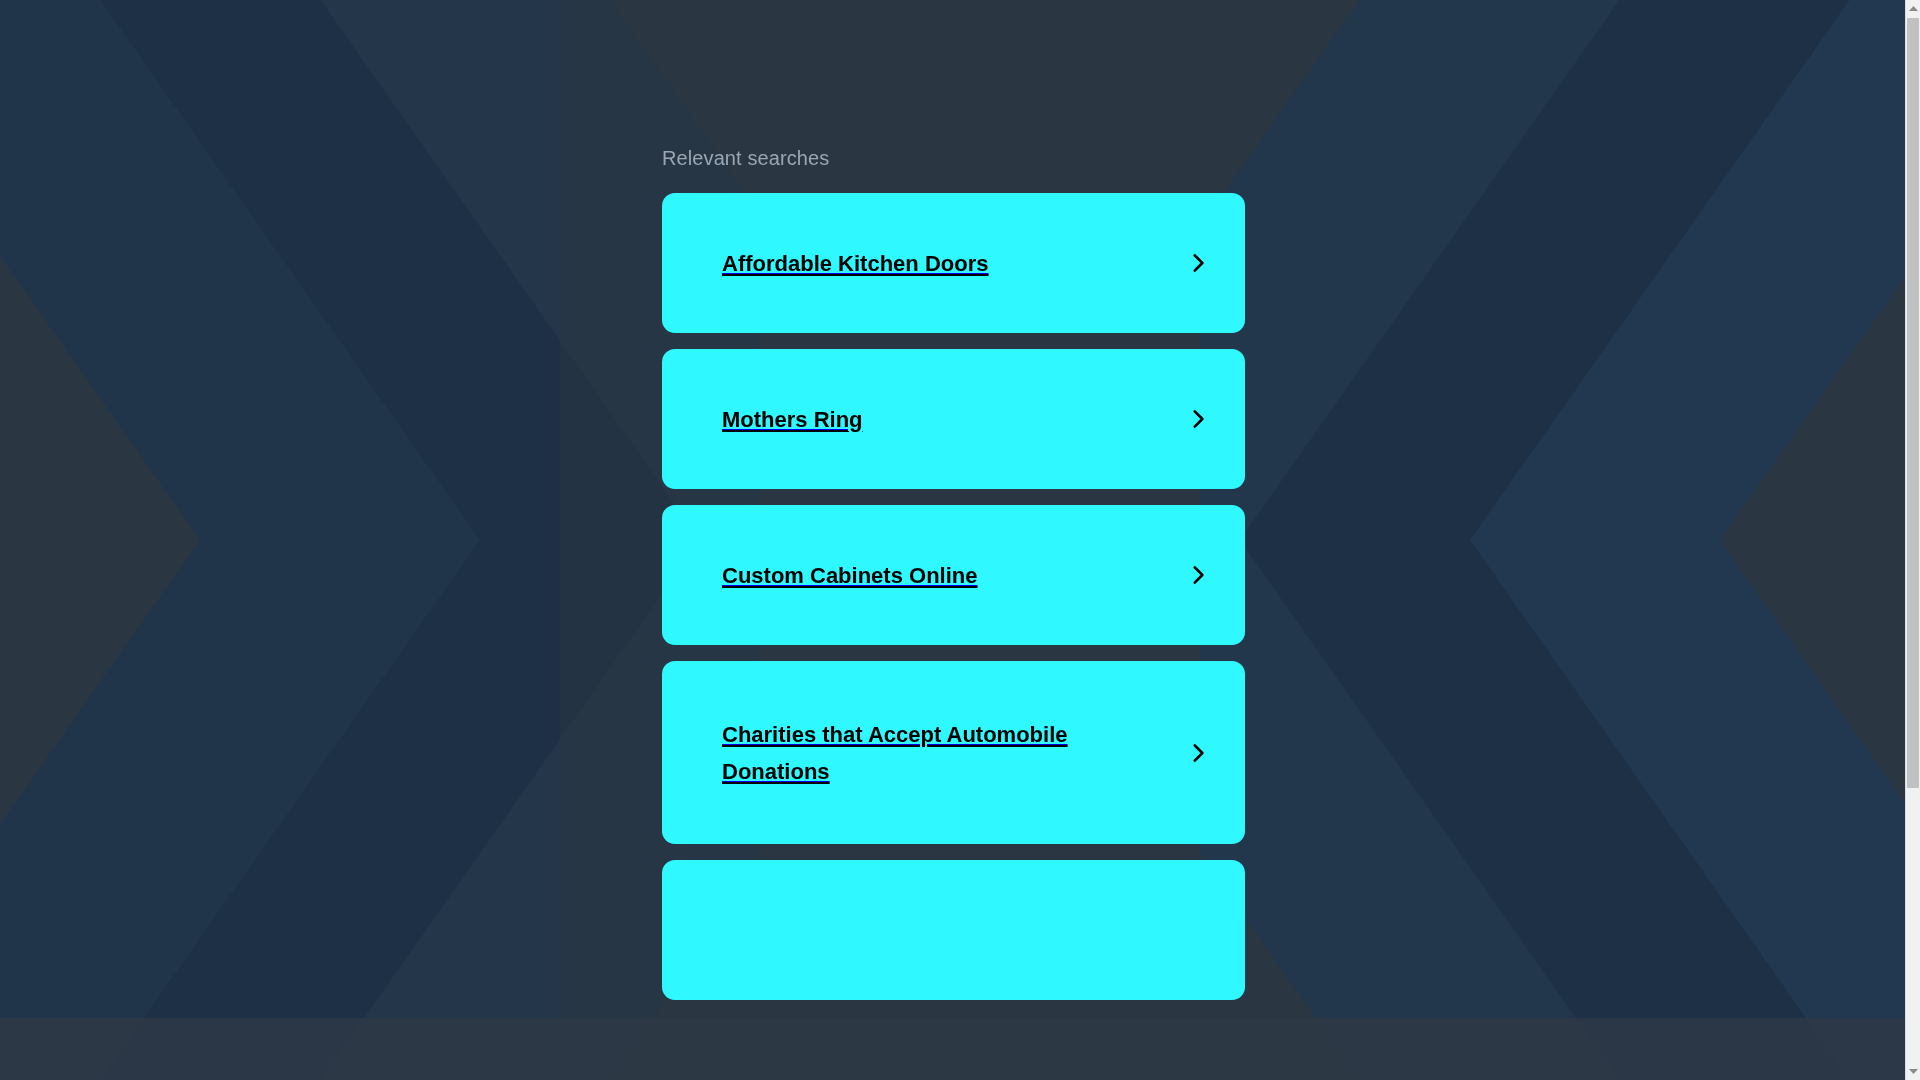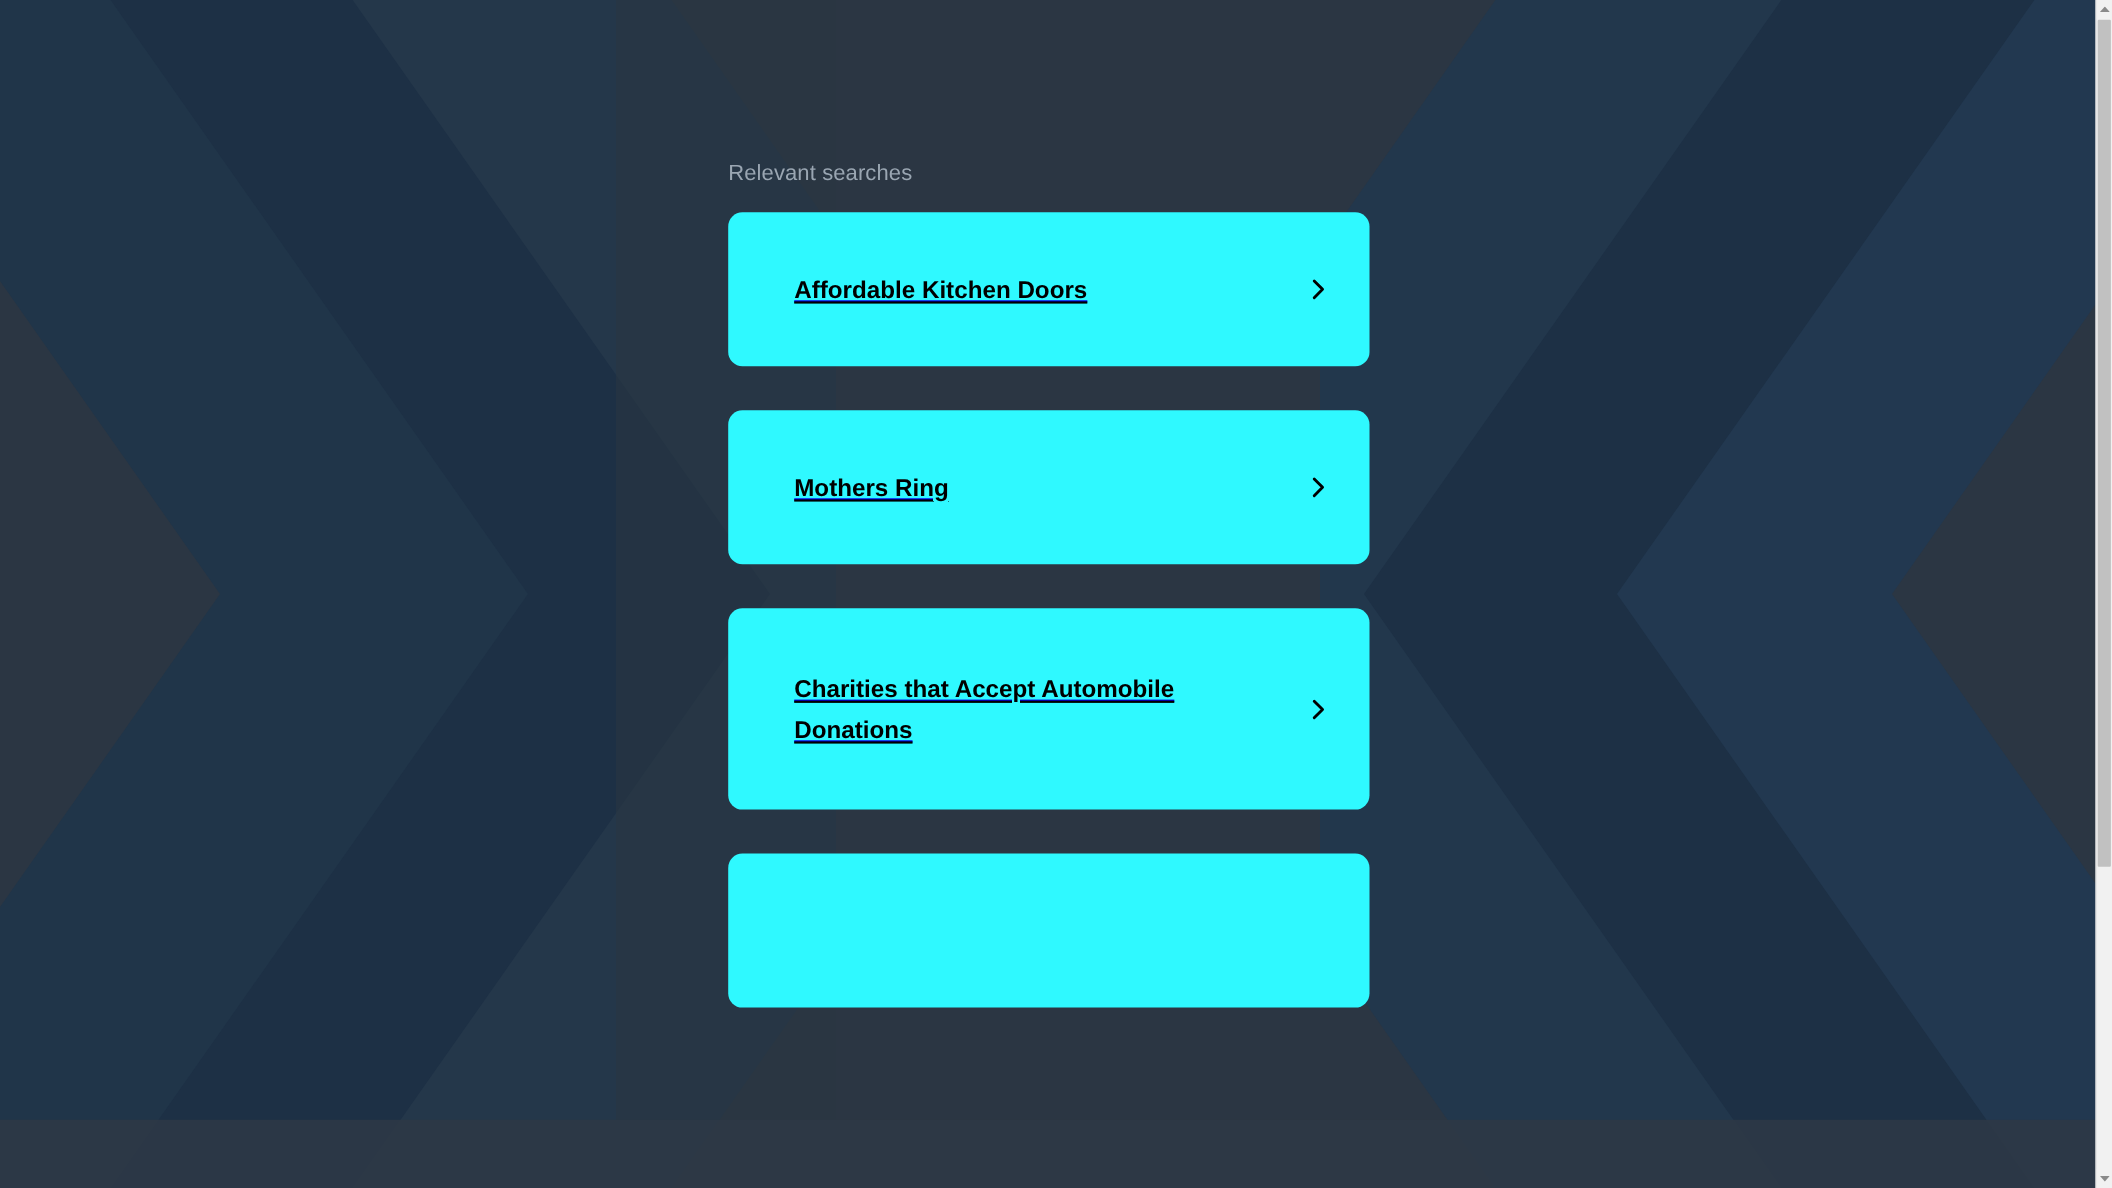--- a/index.html
+++ b/index.html
@@ -52,21 +52,21 @@
     font-weight:400;
     color:#9aa6b2;
     letter-spacing:0.1px;
   }
 
   .card {
     position:relative;
     width:583px;
     background:#2ff9ff;
     border-radius:13px;
-    margin-bottom:40px;
+    margin-bottom:16px;
     display:flex;
     align-items:center;
     padding:0 34px 0 60px;
     cursor:pointer;
   }
   .card.h1 { height:140px; }
   .card.h2 { height:183px;gap:24px; }
 
   .card-label {
     flex:1 1 auto;
@@ -162,20 +162,28 @@
 
       <a class="card h1" href="#">
         <span class="card-label">Mothers Ring</span>
         <span class="chevron">
           <svg viewBox="0 0 24 24" fill="none" stroke="#000000" stroke-width="2.4" stroke-linecap="round" stroke-linejoin="round">
               <polyline points="9 5 16 12 9 19"></polyline>
             </svg>
         </span>
       </a>
 
+      <a class="card h1" href="#">
+        <span class="card-label">Custom Cabinets Online</span>
+        <span class="chevron">
+          <svg viewBox="0 0 24 24" fill="none" stroke="#000000" stroke-width="2.4" stroke-linecap="round" stroke-linejoin="round">
+              <polyline points="9 5 16 12 9 19"></polyline>
+            </svg>
+        </span>
+      </a>
 
 
       <a class="card h2" href="#">
         <span class="card-label">Charities that Accept Automobile Donations</span>
         <span class="chevron">
           <svg viewBox="0 0 24 24" fill="none" stroke="#000000" stroke-width="2.4" stroke-linecap="round" stroke-linejoin="round">
               <polyline points="9 5 16 12 9 19"></polyline>
             </svg>
         </span>
       </a>

